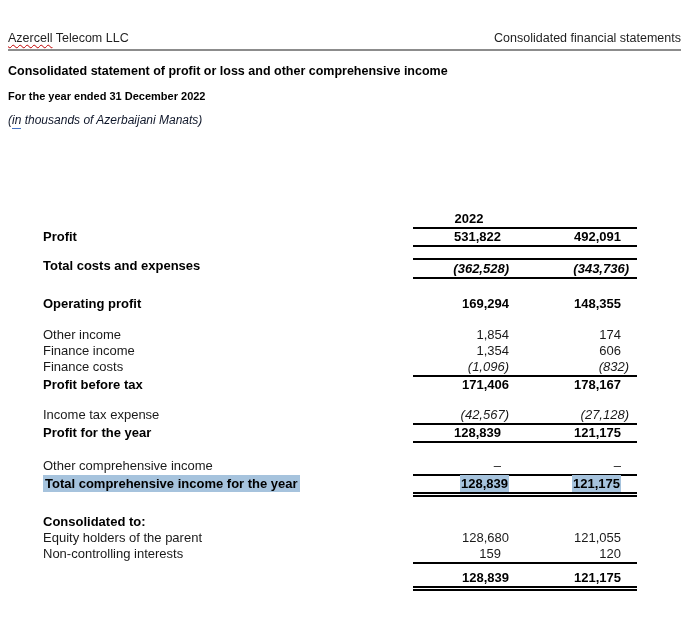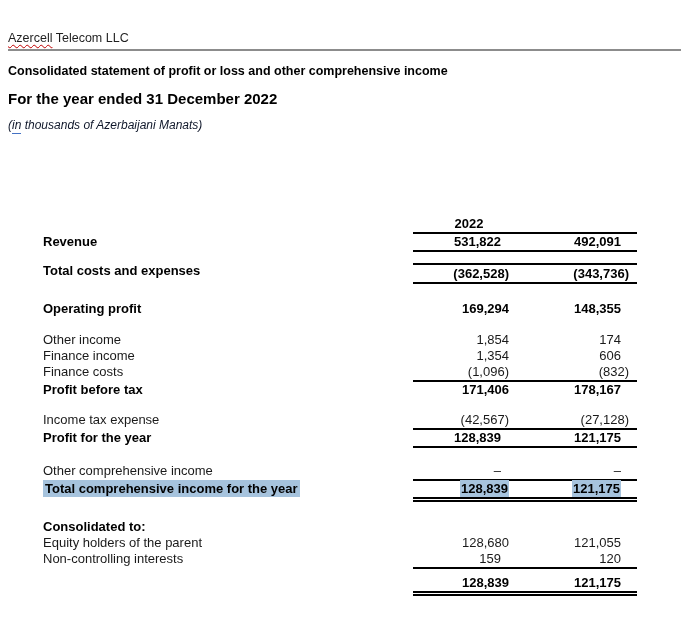--- a/index.html
+++ b/index.html
@@ -25,72 +25,73 @@
     text-decoration:underline;
     text-decoration-style:wavy;
     text-decoration-color:#c00000;
     text-decoration-thickness:1px;
     text-underline-offset:2px;
   }
   .header-rule{height:2px;background:var(--rule);margin-top:3px;}
 
   
   .title{font-weight:bold;font-size:12.5px;margin-top:13px;color:#000;}
-  .period{font-weight:bold;font-size:15px;margin-top:12px;color:#000;}
+  .period{font-weight:bold;font-size:11px;margin-top:12px;color:#000;}
   .units{font-style:italic;font-size:12px;margin-top:11px;color:#0f172a;}
   .units .u-in{
     border-bottom:1.5px solid #4472c4;
     padding-bottom:0.5px;
   }
 
   
   .fin-table{margin-top:84px;margin-left:35px;width:594px;font-size:13px;}
   .row{display:flex;line-height:16px;}
   .lbl{width:370px;}
   .nums{width:224px;display:flex;}
   .cell{width:112px;text-align:right;padding-right:16px;}
-  .cell.paren{padding-right:8px;}
+  .cell.paren{padding-right:8px;font-style:italic;}
   .cell.hdr{text-align:center;padding-right:0;font-weight:bold;color:#000;}
   .bold-row .lbl,.bold-row .cell{font-weight:bold;color:#000;}
   .nums.bb{border-bottom:2px solid var(--line);gap:16px;}
   .nums.bt{border-top:2px solid var(--line);padding-top:1px;}
   .nums.dbl{border-bottom:5px double var(--line);}
   .mt6{margin-top:6px;}
   .mt11{margin-top:11px;}
   .mt14{margin-top:14px;}
   .mt15{margin-top:15px;}
   .mt17{margin-top:17px;}
   .hl-bg{background:var(--highlight);padding:1px 2px;}
   .cell .hl-bg{padding:1px 1px;}
 </style>
 </head>
 <body>
 
 <div class="page">
 
   <div class="doc-header">
     <div class="company"><span class="misspell">Azercell</span><span> Telecom LLC</span></div>
+    <div>Consolidated financial statements</div>
   </div>
   <div class="header-rule"></div>
 
   <div class="title">Consolidated statement of profit or loss and other comprehensive income</div>
   <div class="period">For the year ended 31 December 2022</div>
   <div class="units"><span>(</span><span class="u-in">in</span><span> thousands of Azerbaijani Manats)</span></div>
 
   <div class="fin-table">
 
     <div class="row bold-row">
       <div class="lbl"></div>
       <div class="nums bb">
         <div class="cell hdr">2022</div>
       </div>
     </div>
 
     <div class="row bold-row">
-      <div class="lbl">Revenue</div>
+      <div class="lbl">Profit</div>
       <div class="nums bb">
         <div class="cell">531,822</div>
         <div class="cell">492,091</div>
       </div>
     </div>
 
     <div class="row bold-row mt11">
       <div class="lbl">Total costs and expenses</div>
       <div class="nums bt bb">
         <div class="cell paren">(362,528)</div>

